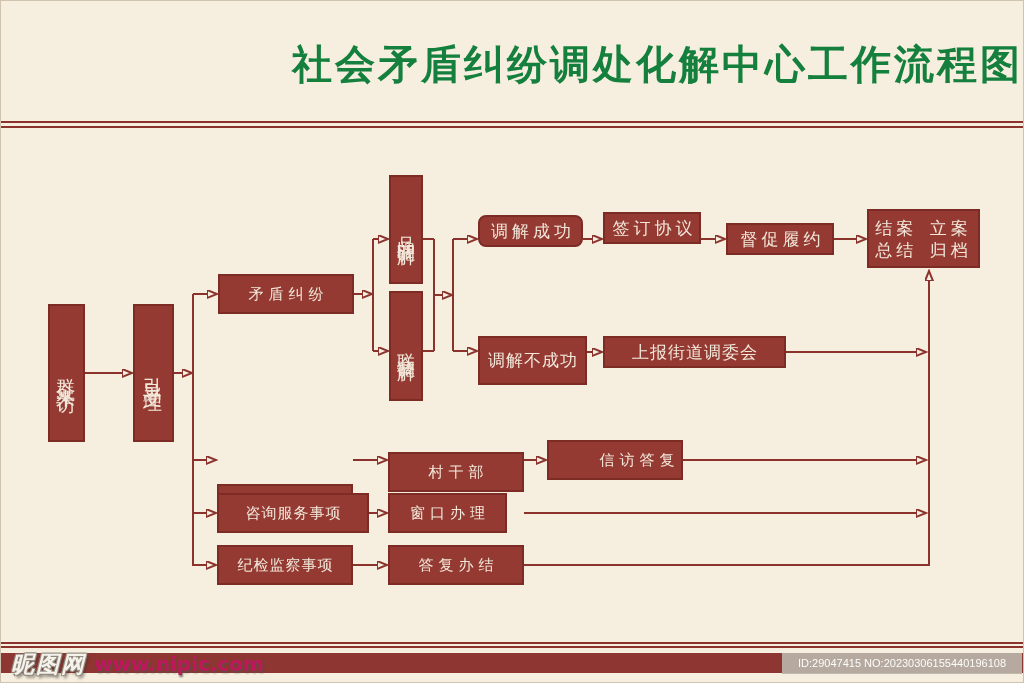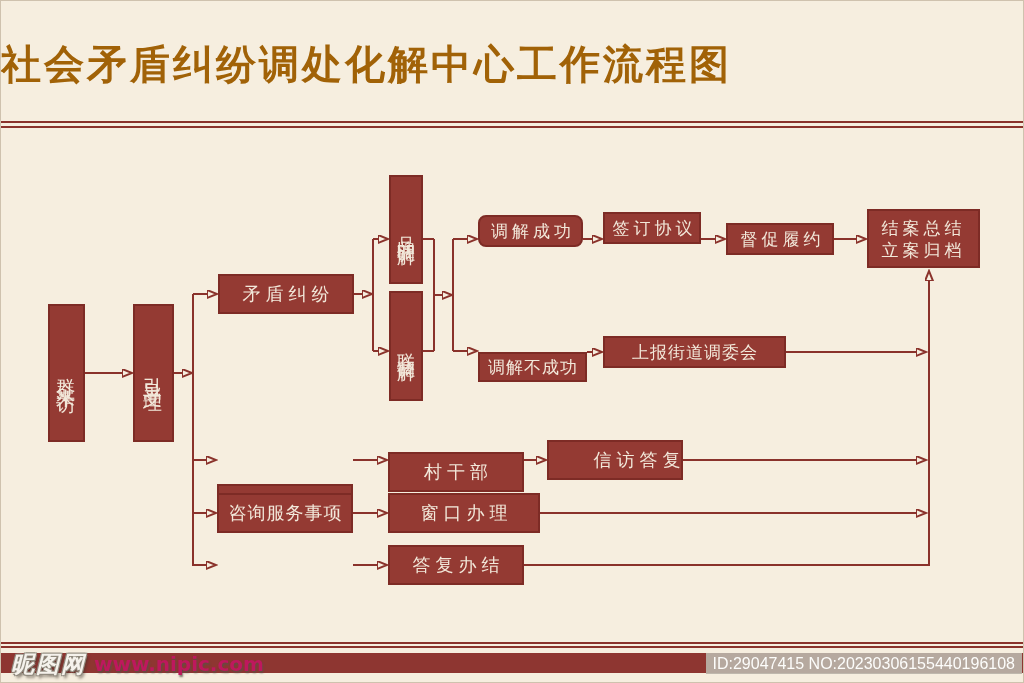--- a/index.html
+++ b/index.html
@@ -8,71 +8,71 @@
     width:1024px;height:683px;
     background:#f6eedf;
     border:1px solid #cfc2ae;
     box-sizing:border-box;
     overflow:hidden;
     font-family:"DejaVu Sans", sans-serif;
   }
   
   #title{
     position:absolute;left:0;top:36px;width:100%;
-    text-align:left;
+    text-align:right;
     font-size:40px;font-weight:900;
-    color:#a16207;
+    color:#15803d;
     letter-spacing:3px;
     white-space:nowrap;
   }
   .hline{position:absolute;left:0;width:100%;height:2px;background:#8a322b;}
   #hline-top-1{top:120px;}
   #hline-top-2{top:125px;}
   #hline-bot-1{top:641px;}
   #hline-bot-2{top:645px;}
   
   .node{
     position:absolute;
     background:#943a33;
     border:2px solid #7d2b25;
     box-sizing:border-box;
     color:#f2e8da;
     display:flex;align-items:center;justify-content:center;
     text-align:center;
   }
-  .hnode{font-size:18px;letter-spacing:5px;}
+  .hnode{font-size:15px;letter-spacing:5px;}
   .hnode.small{font-size:17px;letter-spacing:4px;}
   .hnode.tight{letter-spacing:1px;}
   .hnode span,.vnode span{display:block;text-indent:0;}
   .hnode span{margin-right:-5px;} 
   .hnode.tight span{margin-right:-1px;}
   .vnode{
     writing-mode:vertical-rl;
     text-orientation:upright;
     font-size:19px;letter-spacing:5px;
   }
   .vnode.small{font-size:18px;letter-spacing:4px;}
-  .twoline{flex-direction:column;font-size:17px;letter-spacing:4px;line-height:22px;}
+  .twoline{flex-direction:row;font-size:17px;letter-spacing:4px;line-height:22px;}
   
   #n-visitors          {left:47px; top:303px;width:37px; height:138px;}
   #n-guide             {left:132px;top:303px;width:41px; height:138px;}
   #n-dispute           {left:217px;top:273px;width:136px;height:40px;}
   #n-brand-mediation   {left:388px;top:174px;width:34px; height:109px;}
   #n-joint-mediation   {left:388px;top:290px;width:34px; height:110px;}
   #n-mediation-success {left:477px;top:214px;width:105px;height:32px;border-radius:8px;}
   #n-sign-agreement    {left:602px;top:211px;width:98px; height:32px;}
   #n-supervise         {left:725px;top:222px;width:108px;height:32px;}
   #n-case-closing      {left:866px;top:208px;width:113px;height:59px;}
-  #n-mediation-fail    {left:477px;top:335px;width:109px;height:30px;margin-top:16px;}
+  #n-mediation-fail    {left:477px;top:335px;width:109px;height:49px;}
   #n-report-street     {left:602px;top:335px;width:183px;height:32px;}
   #n-petition          {left:216px;top:439px;width:136px;height:40px;margin-top:44px;}
   #n-village-cadre     {left:387px;top:451px;width:136px;height:40px;}
   #n-petition-reply    {left:546px;top:439px;width:136px;height:40px;padding-left:44px;}
-  #n-consult           {left:216px;top:492px;width:136px;height:40px;}
-  #n-window            {left:387px;top:492px;width:152px;height:40px;text-align:right;}
+  #n-consult           {left:216px;top:492px;width:152px;height:40px;}
+  #n-window            {left:387px;top:492px;width:119px;height:40px;text-align:right;}
   #n-discipline        {left:216px;top:544px;width:136px;height:40px;}
   #n-reply-complete    {left:387px;top:544px;width:136px;height:40px;}
   
   #connectors{position:absolute;left:0;top:0;}
   #connectors path{stroke:#8a322b;stroke-width:2;fill:none;}
   
   #band{position:absolute;left:0;top:652px;width:100%;height:20px;background:#8e3631;}
   #watermark{
     position:absolute;left:10px;top:648px;height:30px;
     display:flex;align-items:center;gap:8px;
@@ -87,22 +87,22 @@
   #wm-url{
     font-size:20px;
     color:#be185d;
     text-shadow:1px 2px 2px rgba(90,80,70,.8);
   }
   #id-badge{
     position:absolute;right:1px;top:652px;height:21px;
     background:rgba(186,179,168,.92);
     color:#fdfdfb;
     font-family:"Liberation Sans", sans-serif;
-    font-size:16px;line-height:21px;
-    padding:0 7px;
+    font-size:11px;line-height:21px;
+    padding:0 16px;
   }
 </style>
 </head>
 <body>
 
 <div id="page">
 
   <div id="title">社会矛盾纠纷调处化解中心工作流程图</div>
   <div class="hline" id="hline-top-1"></div>
   <div class="hline" id="hline-top-2"></div>
@@ -197,20 +197,23 @@
   </div>
   <div class="node hnode" id="n-petition-reply">
     <span>信访答复</span>
   </div>
   <div class="node hnode tight" id="n-consult">
     <span>咨询服务事项</span>
   </div>
   <div class="node hnode" id="n-window">
     <span>窗口办理</span>
   </div>
+  <div class="node hnode tight" id="n-discipline">
+    <span>纪检监察事项</span>
+  </div>
   <div class="node hnode" id="n-reply-complete">
     <span>答复办结</span>
   </div>
 
   <div class="hline" id="hline-bot-1"></div>
   <div class="hline" id="hline-bot-2"></div>
   <div id="band"></div>
   <div id="watermark">
     <span id="wm-site">昵图网</span>
     <span id="wm-url">www.nipic.com</span>

